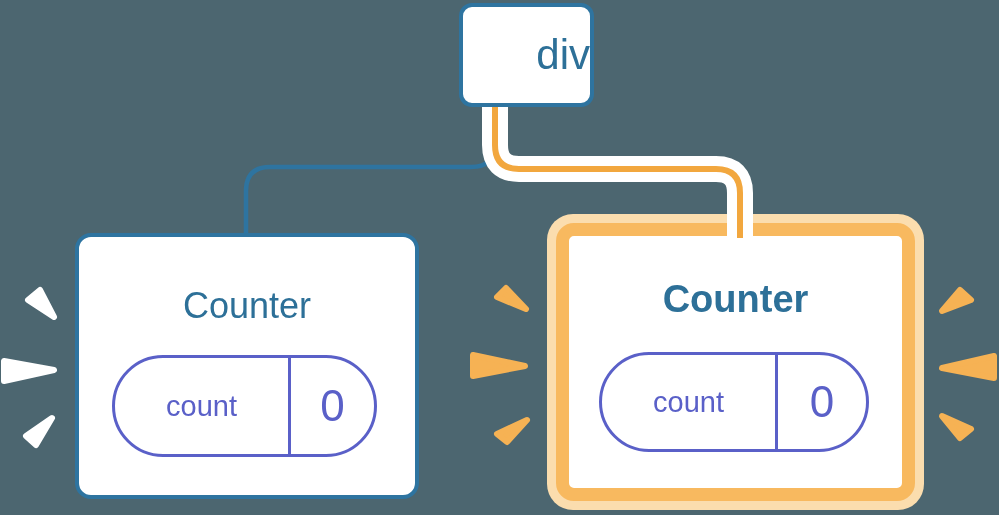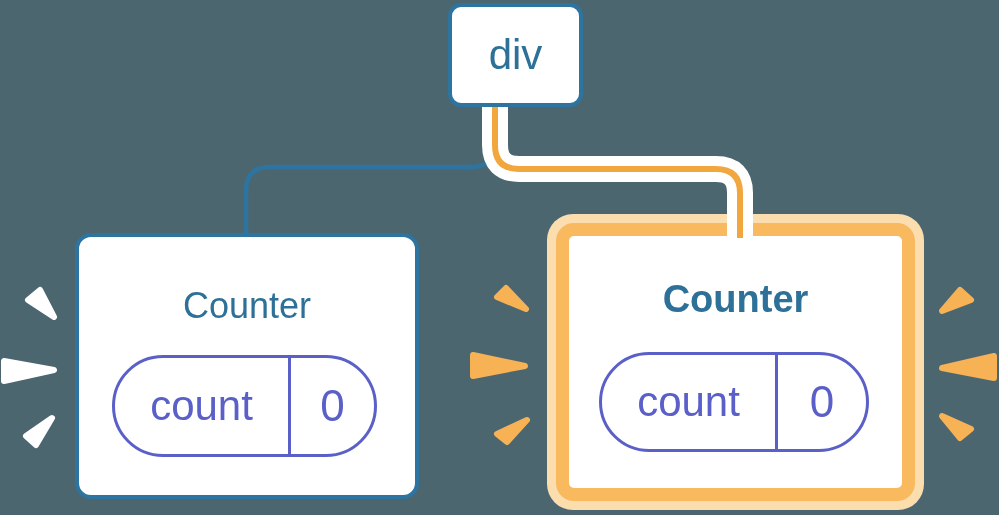--- a/index.html
+++ b/index.html
@@ -12,31 +12,31 @@
   }
   .stage {
     position: relative;
     width: 999px;
     height: 515px;
     background: #4C6670;
   }
   
   .node-root {
     position: absolute;
-    left: 448px;
+    left: 459px;
     top: 3px;
     width: 135px;
     height: 104px;
     box-sizing: border-box;
     background: #ffffff;
     border: 4px solid #2E74A0;
     border-radius: 13px;
     display: flex;
     align-items: center;
-    justify-content: center;
+    justify-content: flex-end;
     z-index: 2;
   }
   .node-root .node-label {
     color: #2D7098;
     font-size: 42px;
     line-height: 1;
   }
   
   .card-left {
     position: absolute;
@@ -109,21 +109,21 @@
     width: 270px;
     height: 100px;
   }
   .pill .pill-key {
     flex: 0 0 auto;
     width: 173px;
     display: flex;
     align-items: center;
     justify-content: center;
     color: #5A60C8;
-    font-size: 42px;
+    font-size: 29px;
   }
   .pill .pill-value {
     flex: 1 1 auto;
     border-left: 3px solid #5A60C8;
     display: flex;
     align-items: center;
     justify-content: center;
     color: #5A60C8;
     font-size: 44px;
   }

